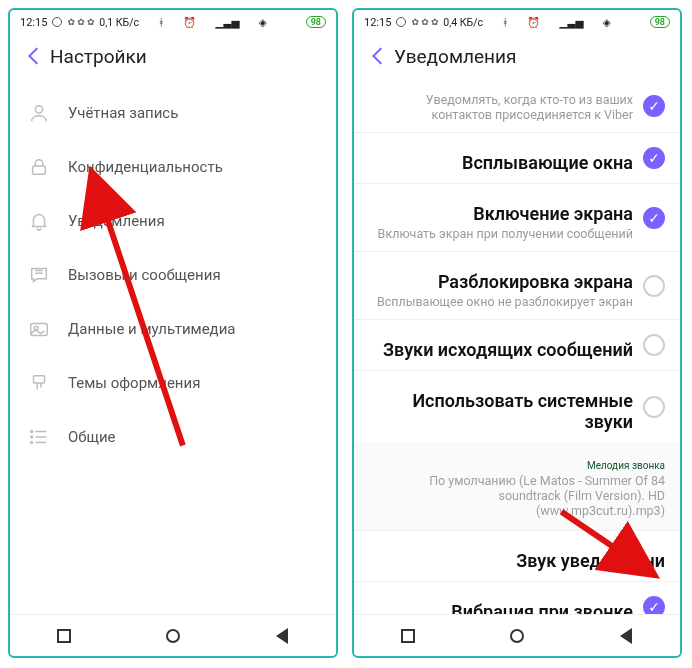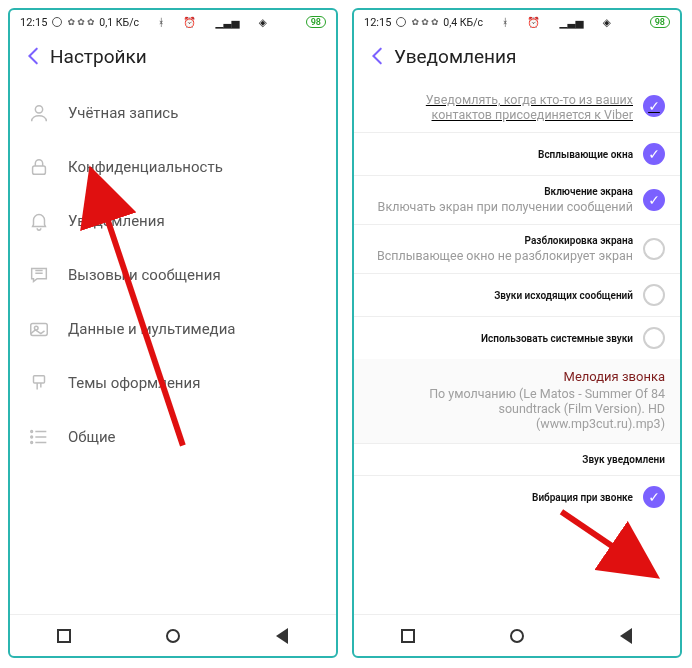--- a/index.html
+++ b/index.html
@@ -85,26 +85,27 @@
   .menu-icon svg { width: 22px; height: 22px; stroke: #bdbdbd; stroke-width: 1.6; fill: none; }
 
   
   .setting-row {
     padding: 10px 15px 10px 15px;
     border-top: 1px solid #eee;
     display: flex;
     align-items: center;
     gap: 10px;
   }
-  .setting-row:first-child { border-top: none; text-decoration: underline; }
+  .setting-row:first-child { border-top: none; }
   .setting-text { flex: 1; }
   .setting-title {
-    font-size: 10px;
+    font-size: 18px;
     color: #111;
     font-weight: 600;
+    margin-top: 9px;
   }
   .setting-sub {
     font-size: 12.5px;
     color: #9b9b9b;
     margin-top: 2px;
   }
   .radio {
     width: 22px;
     height: 22px;
     border-radius: 50%;
@@ -117,21 +118,21 @@
   .radio.on {
     background: #7b61ff;
     border-color: #7b61ff;
     color: #fff;
     font-size: 14px;
   }
   .section-block {
     padding: 10px 15px 12px;
     background: #fafafa;
   }
-  .section-caption { font-size: 13px; color: #7f1d1d; margin-bottom: 2px; }
+  .section-caption { font-size: 10px; color: #14532d; margin-bottom: 2px; margin-top: 8px; }
   .section-sub { font-size: 12.5px; color: #a0a0a0; margin-left: 16px; }
 
   .navbar {
     height: 42px;
     display: flex;
     justify-content: space-around;
     align-items: center;
     border-top: 1px solid #eee;
   }
   .nav-btn { width: 18px; height: 18px; color: #333; display:flex; align-items:center; justify-content:center;}

